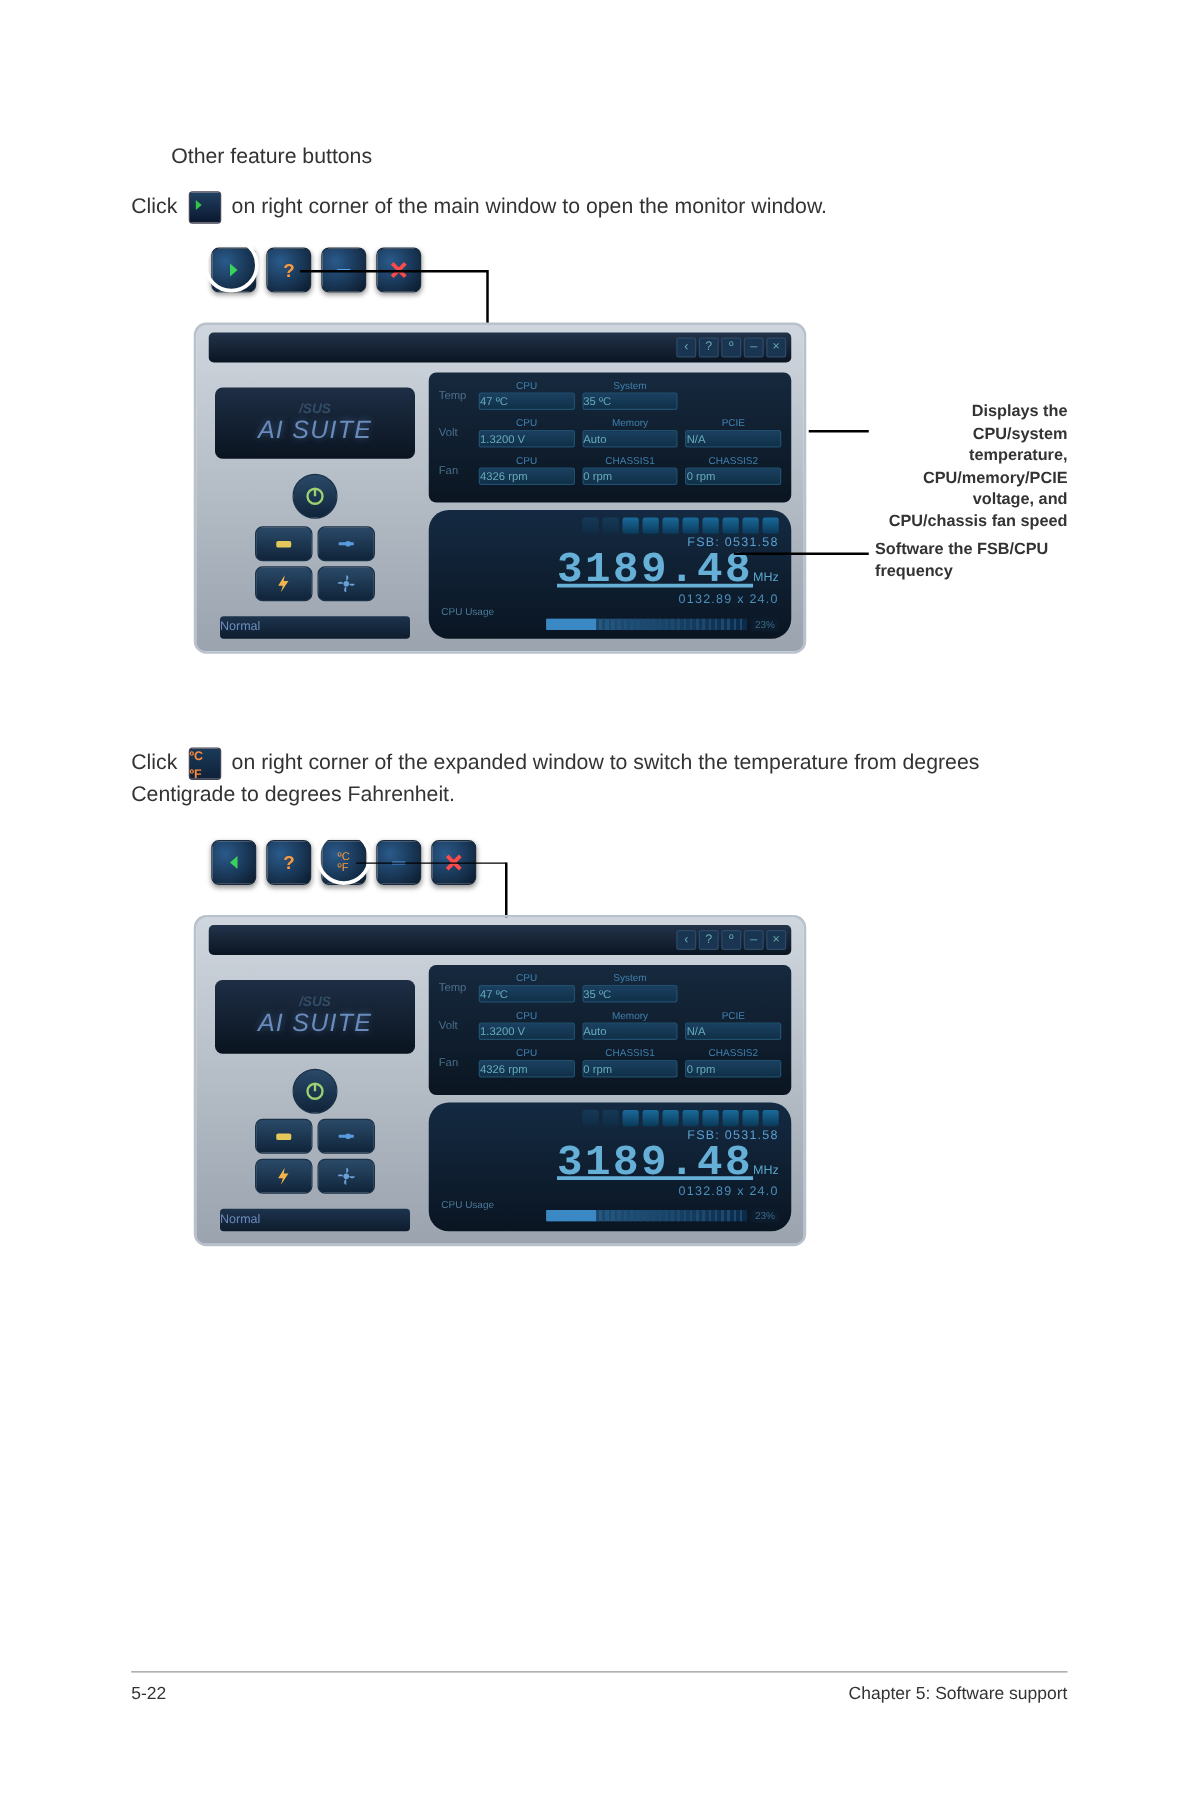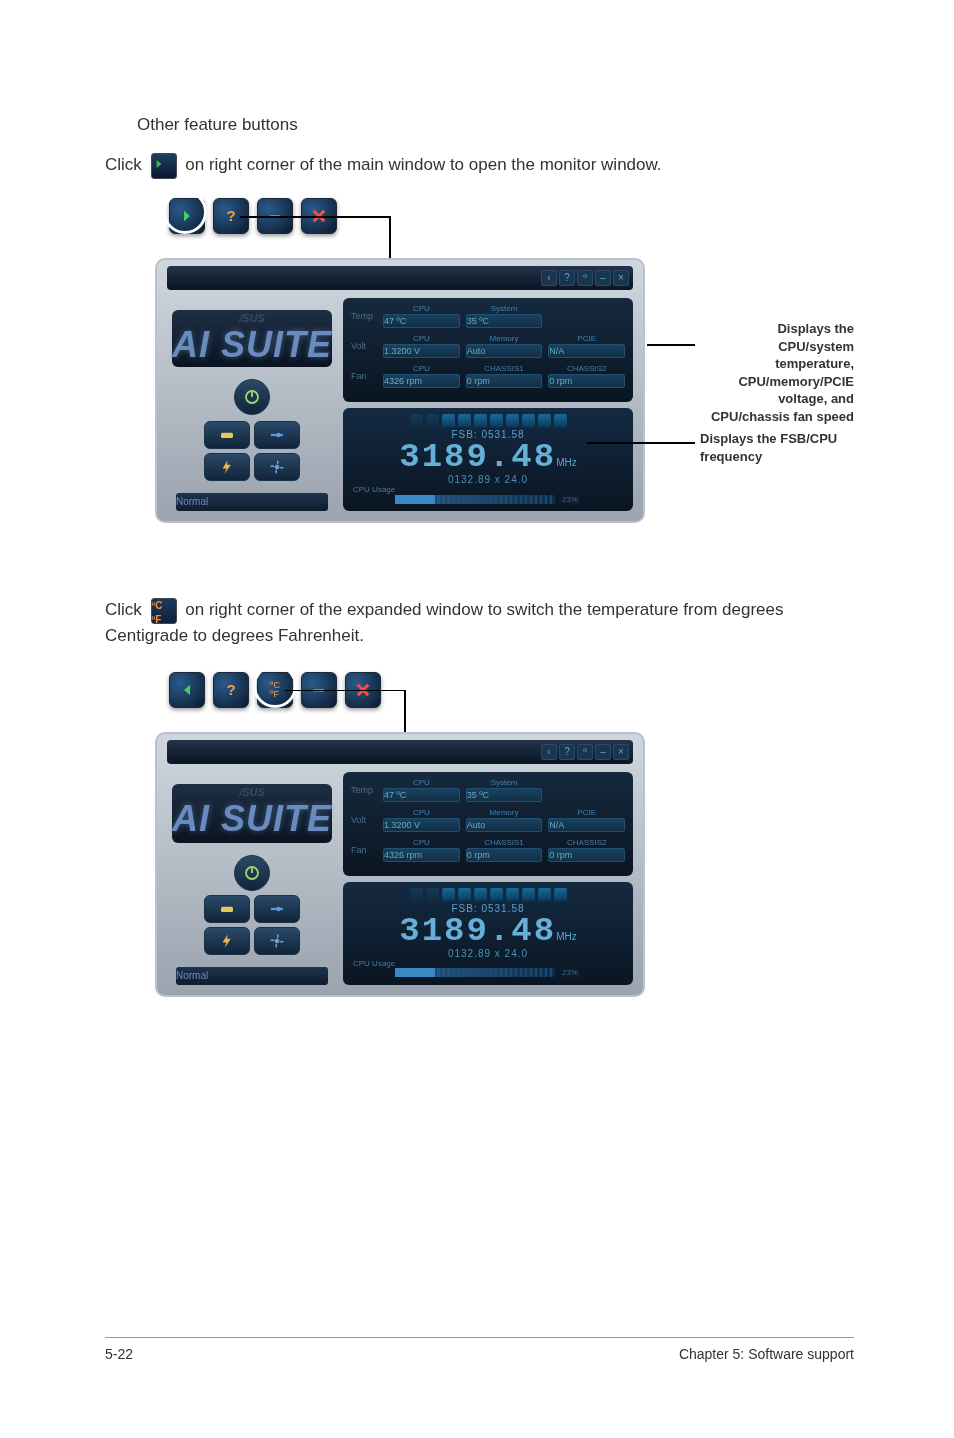--- a/index.html
+++ b/index.html
@@ -112,21 +112,21 @@
       width: 170px;
       display: flex; flex-direction: column; gap: 8px; align-items: center;
     }
     .logo-box {
       width: 160px; height: 92px;
       background: linear-gradient(#1e2e45, #0a1420);
       border-radius: 6px;
       display: flex; flex-direction: column; align-items: center; justify-content: center;
     }
     .logo-asus { color:#334c66; font-size:11px; font-weight:bold; font-style:italic; }
-    .logo-ai { color:#6a8bbd; font-size:36px; font-weight:700; font-style:italic; letter-spacing:1px; text-shadow:0 0 6px rgba(120,170,230,0.4);}
+    .logo-ai { color:#6a8bbd; font-size:20px; font-weight:400; font-style:italic; letter-spacing:1px; text-shadow:0 0 6px rgba(120,170,230,0.4);}
     .tool-cluster {
       width: 160px;
       display: flex; flex-wrap: wrap; justify-content: center; gap: 4px;
       padding: 4px 20px;
     }
     .tc-btn {
       width: 46px; height: 28px;
       background: linear-gradient(#2a4a68, #10243a);
       border-radius: 6px;
       border: 1px solid #1b3148;
@@ -159,30 +159,30 @@
     .stats-col .hdr { text-align:center; color:#4080b0; font-size:8px; }
     .stats-val {
       background: linear-gradient(#1a4060,#103048);
       border: 1px solid #205070;
       height: 14px; border-radius: 2px;
       text-align:left; color:#6ab; font-size:9px; line-height:13px;
     }
     .freq-box {
       flex:1;
       background: linear-gradient(#142a42, #0a1522);
-      border-radius: 6px;
+      border-radius: 16px;
       padding: 6px 10px;
-      display:flex; flex-direction:column; align-items:center;
+      display:flex; flex-direction:column; align-items:flex-end;
       color:#57a8cc;
     }
     .freq-blocks { display:flex; gap:3px; margin-bottom: 2px;}
     .fb { width:13px; height:13px; background:linear-gradient(#1a6a9a,#0a3a5a); border-radius:2px;}
     .fb.dim{opacity:0.25;}
     .fsb-line { font-size: 10px; color:#5aa0d0; letter-spacing:1px; }
-    .freq-big { font-family:'Courier New',monospace; font-size:34px; font-weight:bold; color:#66b0d8; letter-spacing:2px; line-height:1; }
+    .freq-big { font-family:'Courier New',monospace; font-size:34px; font-weight:bold; color:#66b0d8; letter-spacing:2px; line-height:1;text-decoration:underline; }
     .mhz { font-size:10px; }
     .multi-line { font-size:10px; color:#4a90ba; letter-spacing:1px; }
     .usage-line { width:100%; font-size:8px; color:#4a7a9a; }
     .usage-bar { height:10px; display:flex; align-items:center; gap:4px; }
     .ubar { height:9px; width:160px; background:linear-gradient(90deg,#2a6a9a 0%,#0a2a4a 100%); border-radius:1px; display:flex;}
     .ubar .fill{height:100%;width:25%;background:#3a88c4;}
     .ubar-rest{flex:1;height:100%;background:repeating-linear-gradient(90deg,#20486a 0 2px,transparent 2px 5px);}
     .pct { font-size:8px; color:#3a6a8a; background:#0c1c2c; padding:1px 3px; border-radius:2px;}
     .callout {
       position: absolute;
@@ -369,21 +369,21 @@
             </div>
           <span class="pct">23%</span>
         </div>
       </div>
     </div>
   </div>
   
   <div class="leader-h" style="left:492px;top:150px;width:48px;"></div>
   <div class="callout" style="top:126px;text-align:right;">Displays the CPU/system temperature, CPU/memory/PCIE voltage, and CPU/chassis fan speed</div>
   <div class="leader-h" style="left:432px;top:248px;width:108px;"></div>
-  <div class="callout" style="top:236px;">Displays the FSB/CPU frequency</div>
+  <div class="callout" style="top:236px;">Software the FSB/CPU frequency</div>
 </div>
 
 <div class="para" style="margin-top:75px;">
   <span>Click </span>
   <span class="inline-icon icon-cf">ºC<br>ºF</span>
   <span> on right corner of the expanded window to switch the temperature from degrees Centigrade to degrees Fahrenheit.</span>
 </div>
 
 <div class="figure-block" style="margin-top:20px;">
   <div class="toolbar-strip" style="margin-left:6px;">

